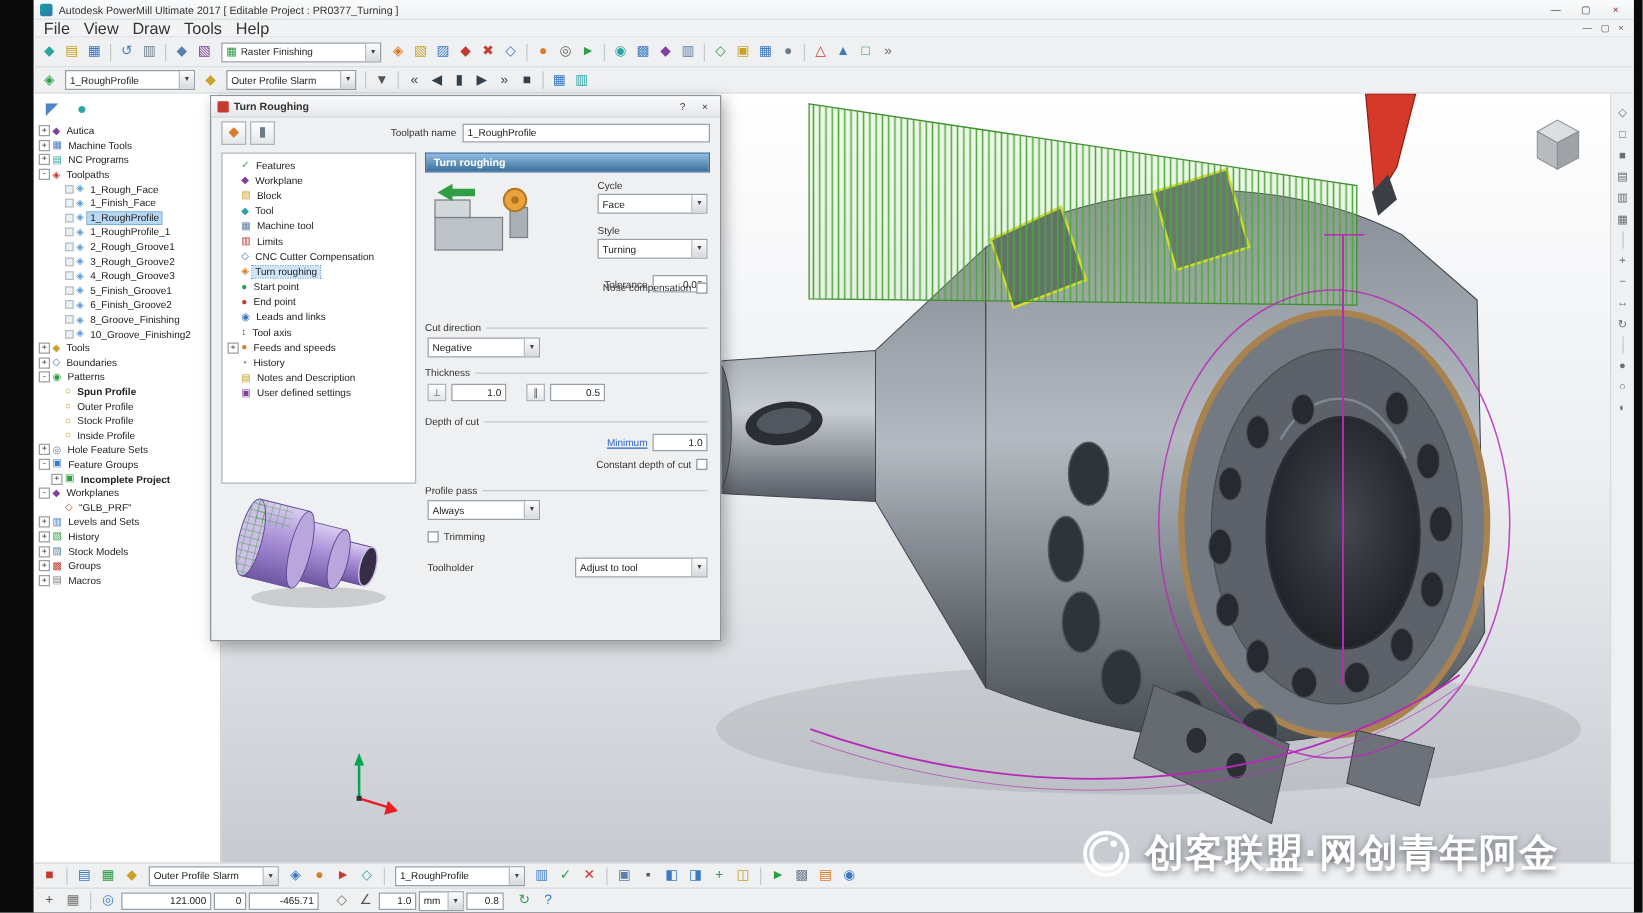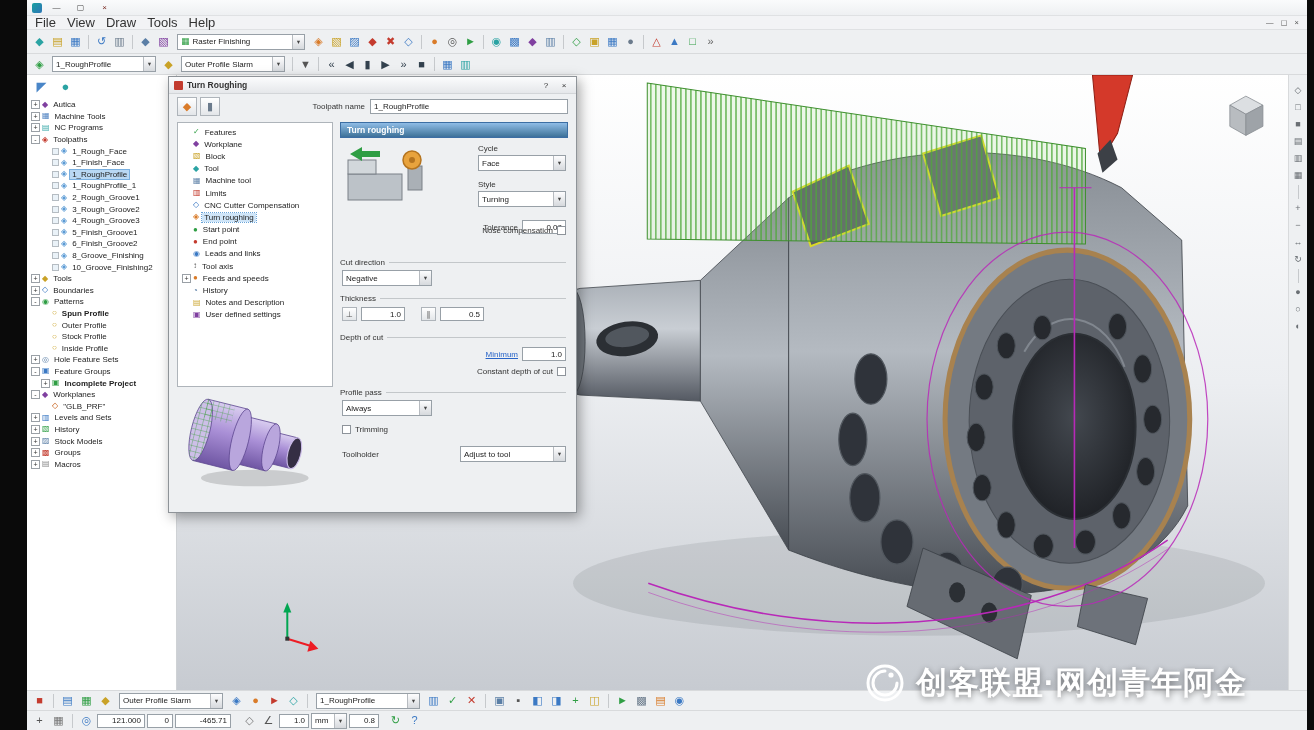--- a/index.html
+++ b/index.html
@@ -82,20 +82,21 @@
 .wm-text{font-size:31px;font-weight:bold;letter-spacing:1px;text-shadow:0 2px 6px rgba(0,0,0,.45);white-space:nowrap}
 </style>
 </head>
 <body>
 
 <div class="stage">
   <div class="app">
 
     <div class="titlebar">
       <span class="appico"></span>
+      <span class="title-text">Autodesk PowerMill Ultimate 2017   [ Editable Project : PR0377_Turning ]</span>
       <span class="winbtn">—</span>
       <span class="winbtn">▢</span>
       <span class="winbtn close">×</span>
     </div>
 
     <div class="menubar">
       <span id="menu-items" style="display:flex;gap:11px">
           <span class="menu-item">File</span>
           <span class="menu-item">View</span>
           <span class="menu-item">Draw</span>
@@ -715,21 +716,21 @@
             <span class="tg" style="color: rgb(85, 85, 85);">+</span>
           </span>
           <span class="ticon">
             <span class="tg" style="color: rgb(119, 119, 119);">▦</span>
           </span>
           <span class="tsep"></span>
           <span class="ticon">
             <span class="tg" style="color: rgb(59, 121, 196);">◎</span>
           </span>
         </span>
-      <span class="field" style="width:48px">121.000</span>
+      <span class="field" style="width:72px">121.000</span>
       <span class="field" style="width:26px">0</span>
       <span class="field" style="width:56px">-465.71</span>
       <span id="st2-mid" style="display:flex;align-items:center;gap:2px;margin-left:8px">
           <span class="ticon">
             <span class="tg" style="color: rgb(119, 119, 119);">◇</span>
           </span>
           <span class="ticon">
             <span class="tg" style="color: rgb(85, 85, 85);">∠</span>
           </span>
         </span>

